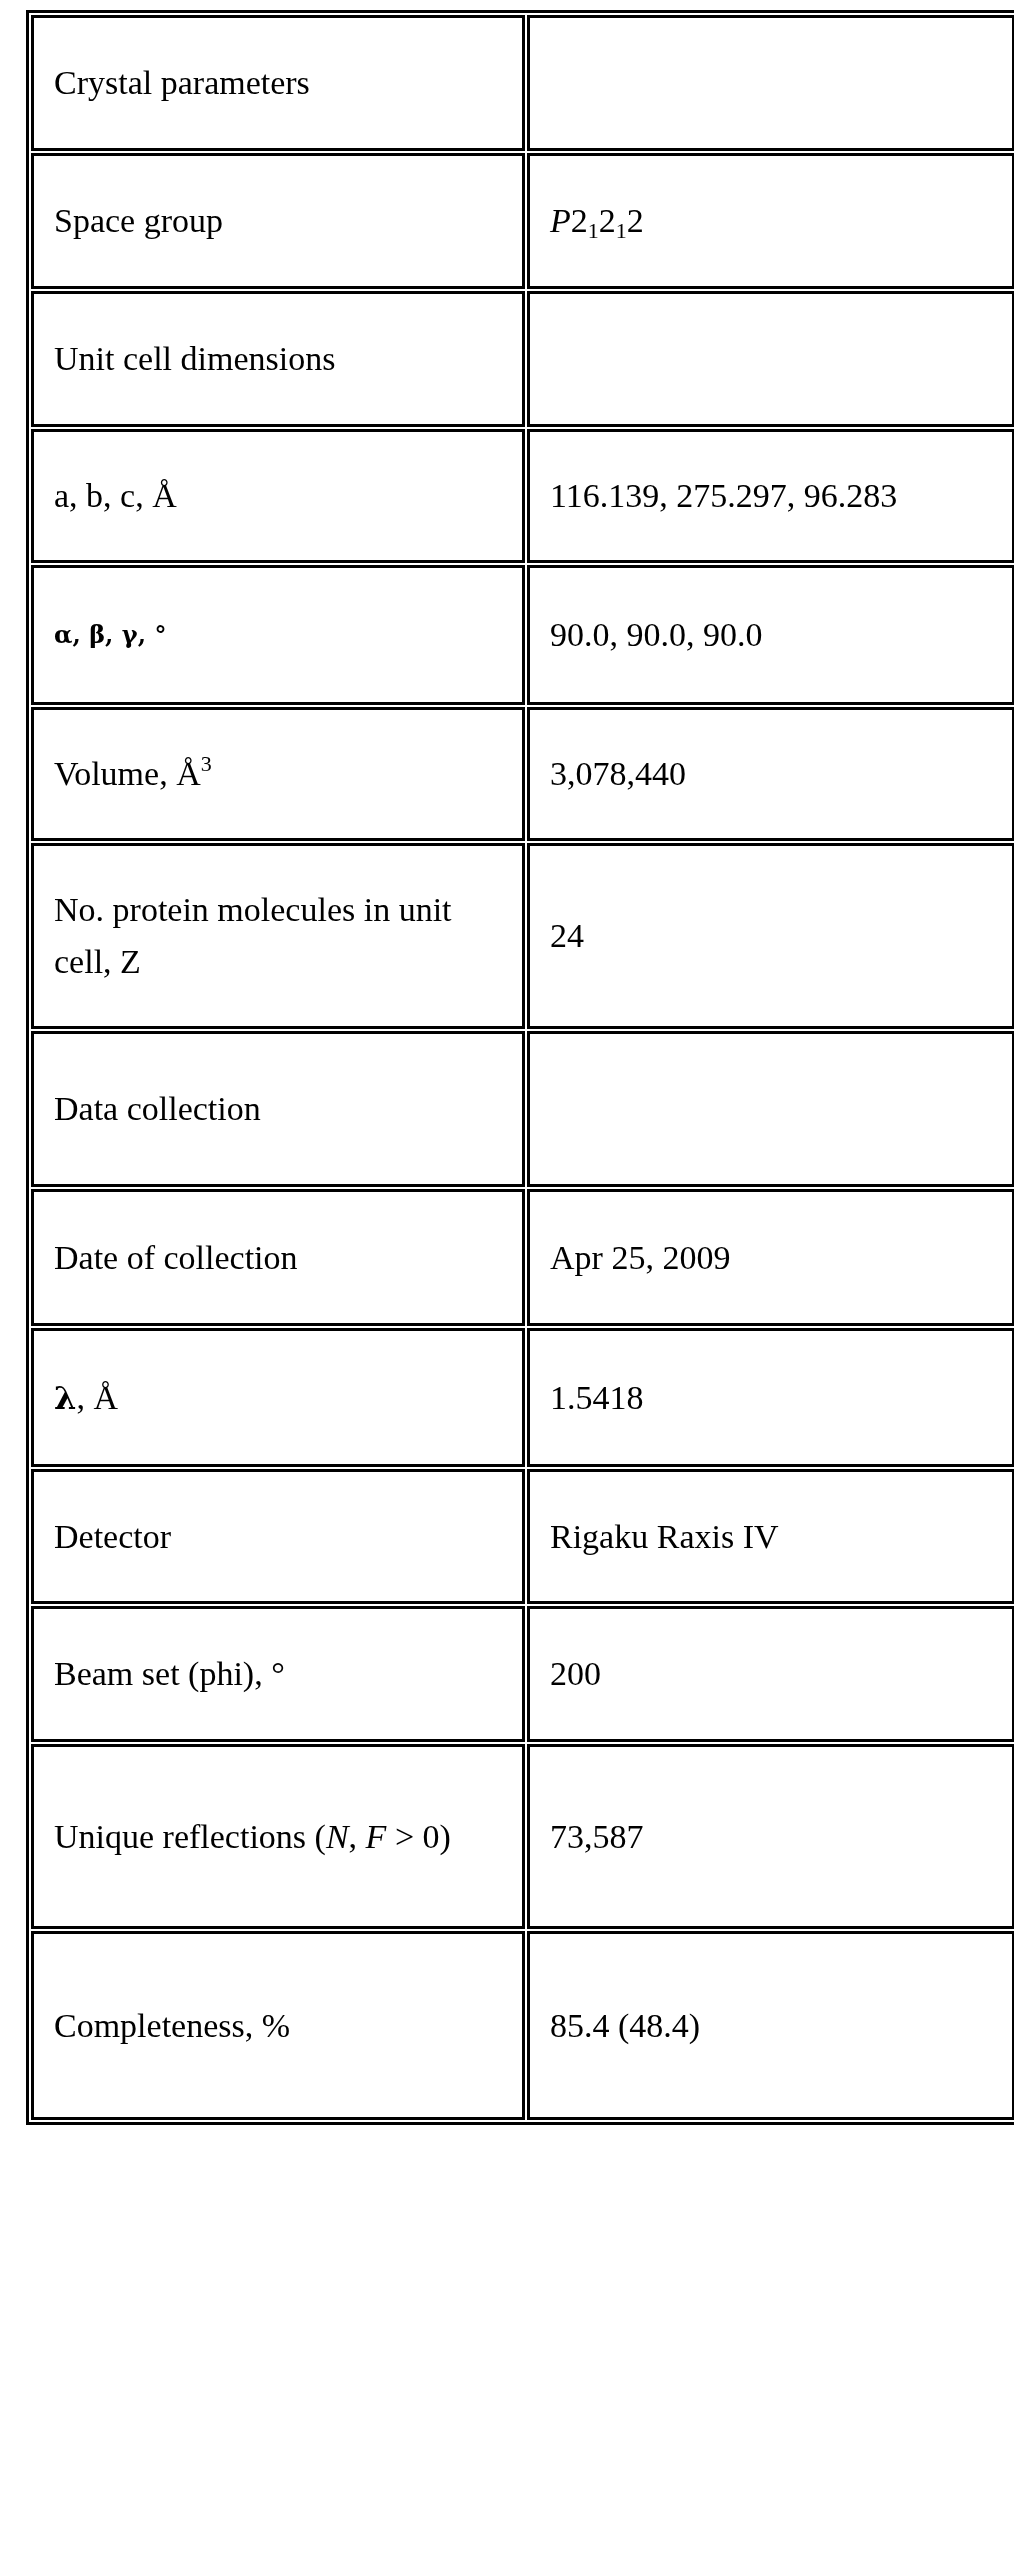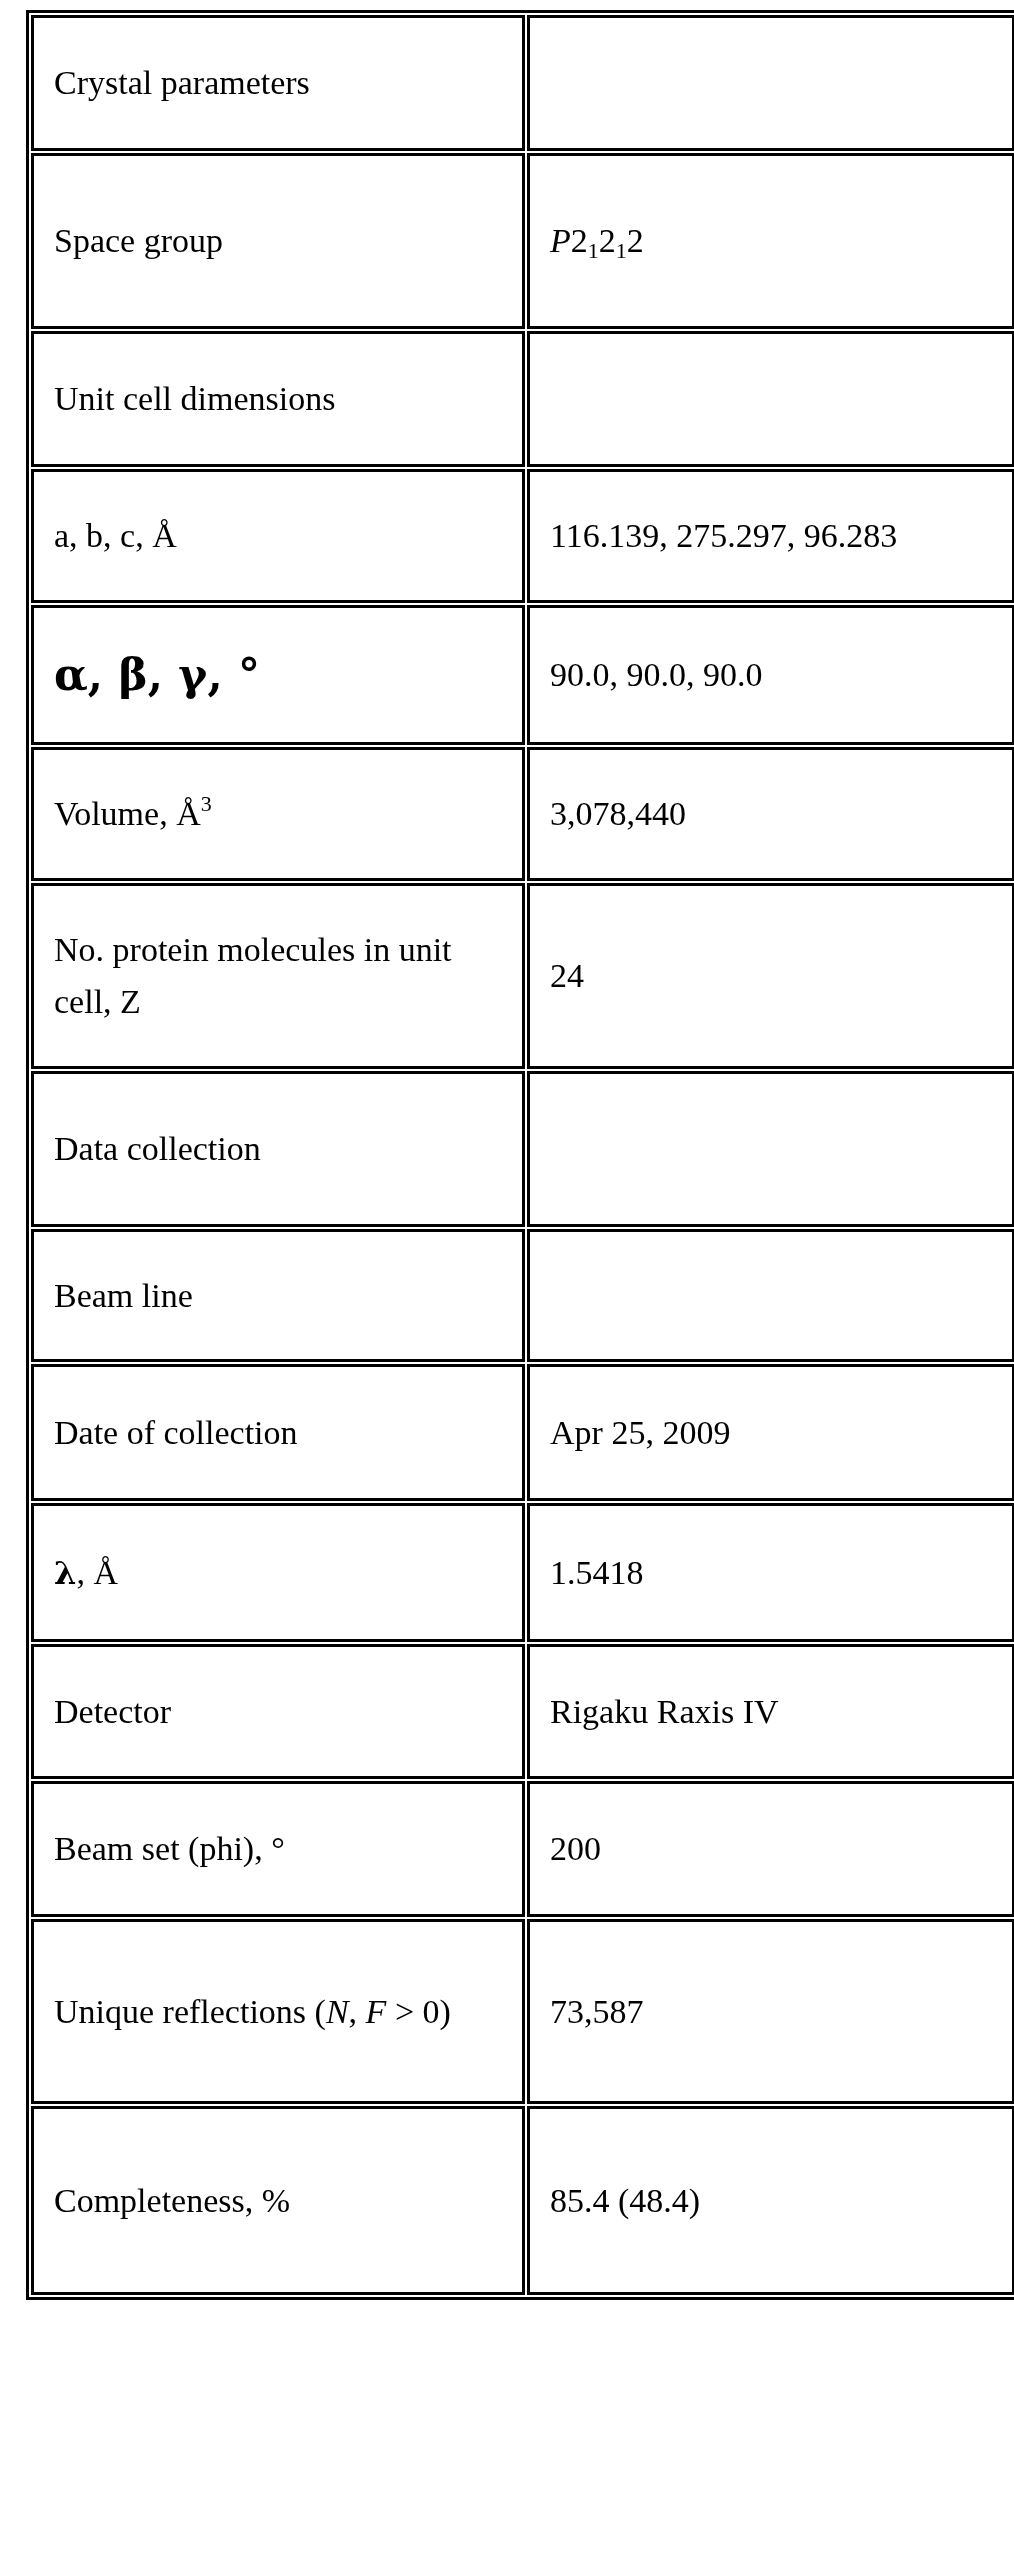--- a/index.html
+++ b/index.html
@@ -19,36 +19,36 @@
   }
   .table td {
     border: 3px solid #000;
     box-sizing: border-box;
     vertical-align: middle;
     padding: 0 16px 0 20px;
     line-height: 52px;
   }
   .table td.label { width: 494px; text-align: left; }
   .table td.value { text-align: left; }
-  .greek { font-family: "DejaVu Serif", serif; font-weight: bold; font-size: 44px; }
+  .greek { font-family: "DejaVu Serif", serif; font-weight: bold; font-size: 24px; }
   .sym { font-family: "DejaVu Serif", serif; font-weight: bold; font-size: 32px; }
   sub { font-size: 22px; line-height: 0; vertical-align: -6px; }
   sup { font-size: 22px; line-height: 0; vertical-align: 14px; }
   i { font-style: italic; }
 </style>
 </head>
 <body>
 
 <table class="table">
   <tbody>
     <tr style="height:136px">
       <td class="label">Crystal parameters</td>
       <td class="value"></td>
     </tr>
-    <tr style="height:176px">
+    <tr style="height:136px">
       <td class="label">Space group</td>
       <td class="value"><i>P</i><span>2</span><sub>1</sub><span>2</span><sub>1</sub><span>2</span></td>
     </tr>
     <tr style="height:136px">
       <td class="label">Unit cell dimensions</td>
       <td class="value"></td>
     </tr>
     <tr style="height:134px">
       <td class="label">a, b, c, Å</td>
       <td class="value">116.139, 275.297, 96.283</td>
@@ -60,24 +60,20 @@
     <tr style="height:134px">
       <td class="label"><span>Volume, Å</span><sup>3</sup></td>
       <td class="value">3,078,440</td>
     </tr>
     <tr style="height:186px">
       <td class="label">No. protein molecules in unit cell, Z</td>
       <td class="value">24</td>
     </tr>
     <tr style="height:156px">
       <td class="label">Data collection</td>
-      <td class="value"></td>
-    </tr>
-    <tr style="height:133px">
-      <td class="label">Beam line</td>
       <td class="value"></td>
     </tr>
     <tr style="height:137px">
       <td class="label">Date of collection</td>
       <td class="value">Apr 25, 2009</td>
     </tr>
     <tr style="height:139px">
       <td class="label"><span class="sym">λ</span><span>, Å</span></td>
       <td class="value">1.5418</td>
     </tr>

